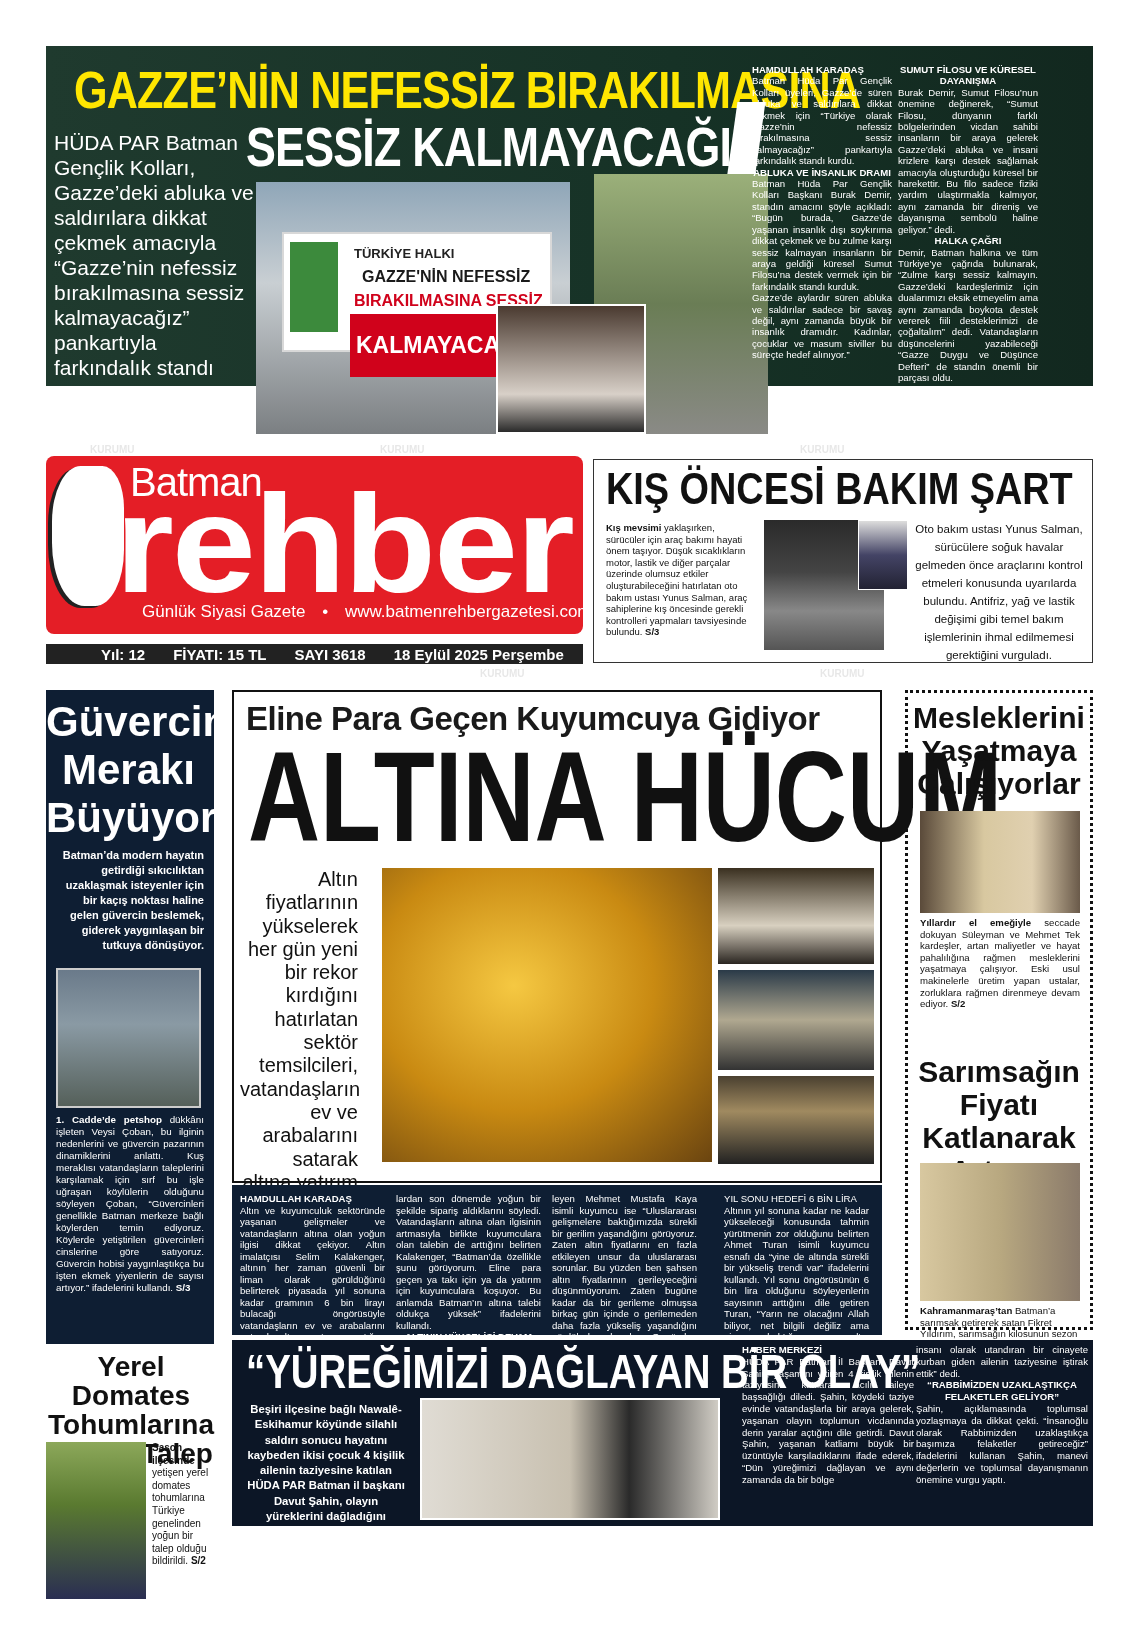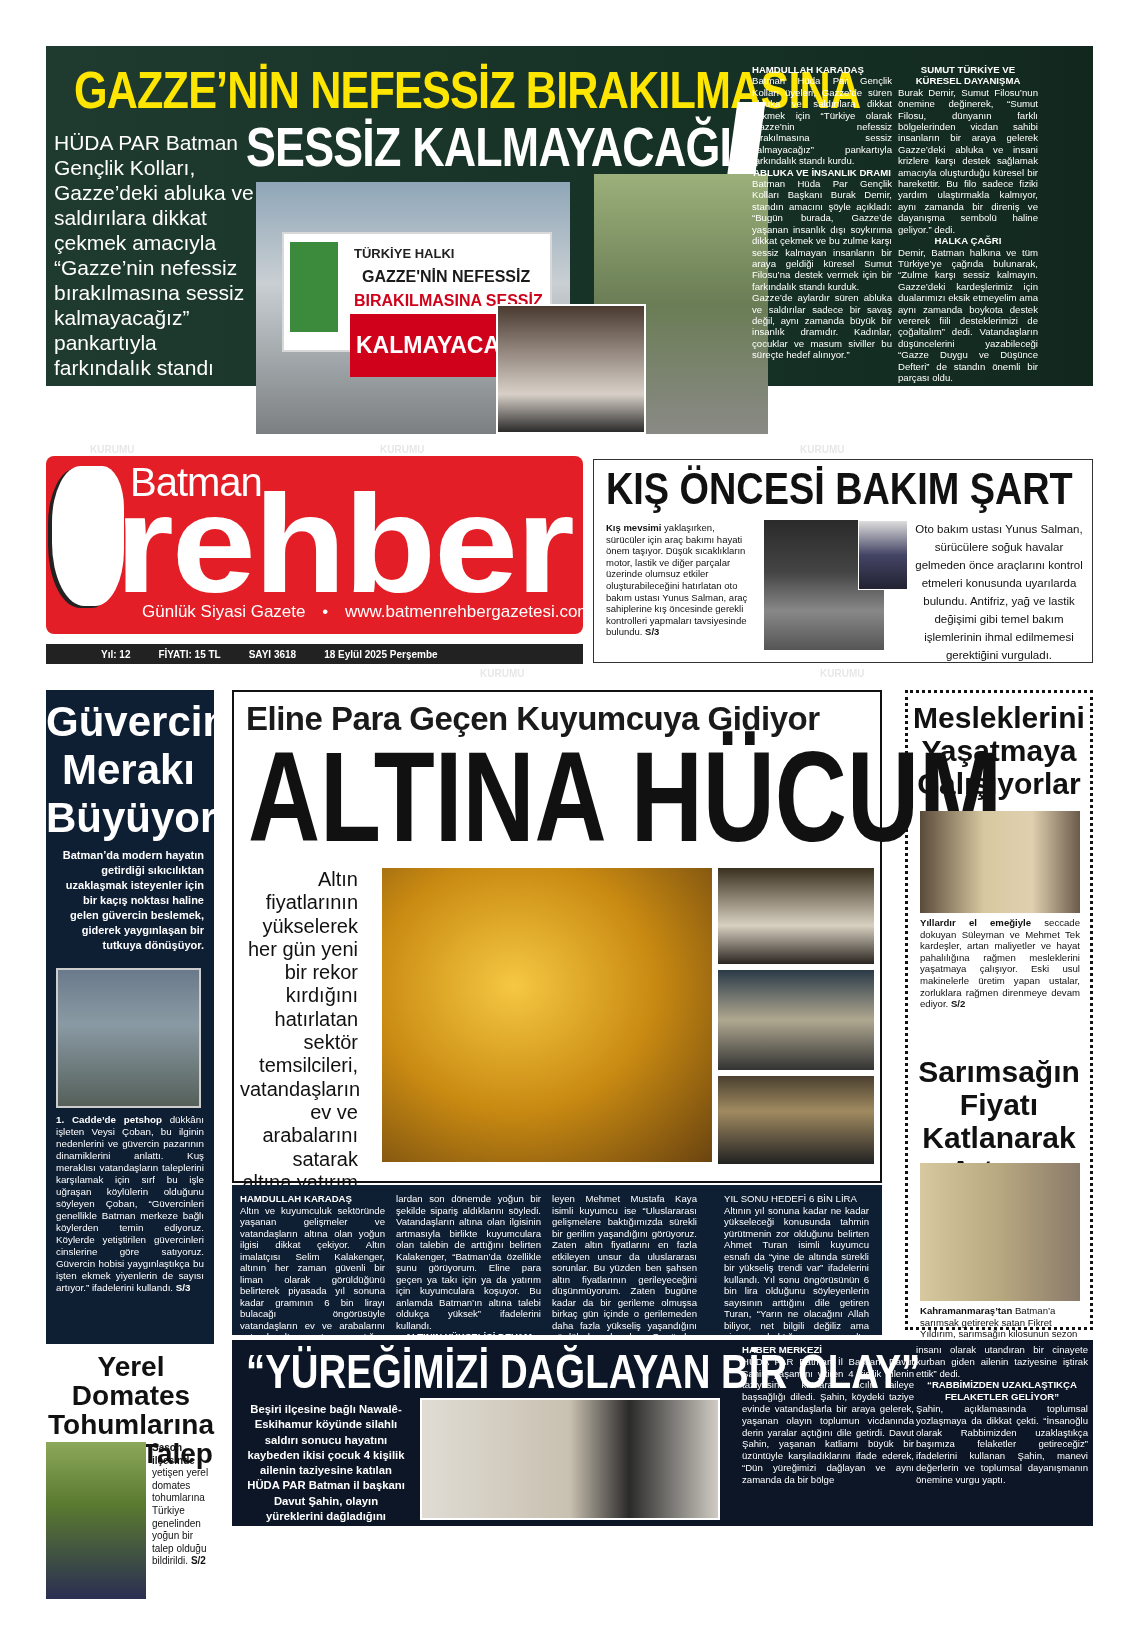--- a/index.html
+++ b/index.html
@@ -28,21 +28,21 @@
 .gcol h4{font-size:9.6px;font-weight:700;text-align:center;margin:0}
 .gcol h4.l{text-align:left}
 #gaza-c1{left:706px;top:18px}
 #gaza-c2{left:852px;top:18px}
 
 #mast{left:46px;top:456px;width:537px;height:178px;background:#e41e26;border-radius:8px;}
 #mast-shape{left:6px;top:10px;width:72px;height:140px;background:#fff;border-radius:40% 30% 40% 45%;box-shadow:-4px 2px 0 #222}
 #mast-batman{left:84px;top:4px;color:#fff;font-size:40px;font-weight:400;letter-spacing:-1px}
 #mast-rehber{left:86px;top:18px;color:#fff;font-size:140px;font-weight:700;letter-spacing:-2px;line-height:140px;transform:scaleX(1.08)}
 #mast-sub{left:96px;top:146px;color:#fff;font-size:17px;white-space:nowrap}
-#infobar{left:46px;top:644px;width:537px;height:20px;background:#222;color:#fff;font-size:10px;font-weight:700;display:flex;gap:28px;padding-left:55px;align-items:center}
+#infobar{left:46px;top:644px;width:537px;height:20px;background:#222;color:#fff;font-size:15px;font-weight:700;display:flex;gap:28px;padding-left:55px;align-items:center}
 
 #kis{left:593px;top:459px;width:500px;height:204px;border:1.5px solid #333}
 #kis-h{left:12px;top:4px;font-size:44px;white-space:nowrap;transform:scaleX(.86);color:#111}
 #kis-left{left:12px;top:62px;width:150px;font-size:9.5px;line-height:11.6px;color:#111}
 #kis-ph1{left:170px;top:60px;width:120px;height:130px;background:linear-gradient(#2a2a2a,#444 40%,#888 70%,#555)}
 #kis-ph2{left:264px;top:60px;width:50px;height:70px;background:linear-gradient(#ddd,#446 50%,#223);border:1px solid #fff}
 #kis-right{left:316px;top:60px;width:178px;font-size:11.5px;line-height:18px;text-align:center;color:#111}
 
 #guv{left:46px;top:690px;width:168px;height:654px;background:#0e1e33}
 #guv-h{left:0;top:8px;width:165px;color:#fff;font-size:42px;line-height:48px;text-align:center}
@@ -105,21 +105,21 @@
   <div id="gaza-ph3" class="photo"></div>
   <div id="gaza-ph2" class="photo"></div>
   <div id="gaza-c1" class="abs gcol">
     <h4 class="l">HAMDULLAH KARADAŞ</h4>
     <p>Batman Hüda Par Gençlik Kolları üyeleri, Gazze’de süren abluka ve saldırılara dikkat çekmek için “Türkiye olarak Gazze’nin nefessiz bırakılmasına sessiz kalmayacağız” pankartıyla farkındalık standı kurdu.</p>
     <h4>ABLUKA VE İNSANLIK DRAMI</h4>
     <p>Batman Hüda Par Gençlik Kolları Başkanı Burak Demir, standın amacını şöyle açıkladı: “Bugün burada, Gazze’de yaşanan insanlık dışı soykırıma dikkat çekmek ve bu zulme karşı sessiz kalmayan insanların bir araya geldiği küresel Sumut Filosu’na destek vermek için bir farkındalık standı kurduk.</p>
     <p>Gazze’de aylardır süren abluka ve saldırılar sadece bir savaş değil, aynı zamanda büyük bir insanlık dramıdır. Kadınlar, çocuklar ve masum siviller bu süreçte hedef alınıyor.”</p>
   </div>
   <div id="gaza-c2" class="abs gcol">
-    <h4>SUMUT TÜRKİYE VE KÜRESEL DAYANIŞMA</h4>
+    <h4>SUMUT FİLOSU VE KÜRESEL DAYANIŞMA</h4>
     <p>Burak Demir, Sumut Filosu’nun önemine değinerek, “Sumut Filosu, dünyanın farklı bölgelerinden vicdan sahibi insanların bir araya gelerek Gazze’deki abluka ve insani krizlere karşı destek sağlamak amacıyla oluşturduğu küresel bir harekettir. Bu filo sadece fiziki yardım ulaştırmakla kalmıyor, aynı zamanda bir direniş ve dayanışma sembolü haline geliyor.” dedi.</p>
     <h4>HALKA ÇAĞRI</h4>
     <p>Demir, Batman halkına ve tüm Türkiye’ye çağrıda bulunarak, “Zulme karşı sessiz kalmayın. Gazze’deki kardeşlerimiz için dualarımızı eksik etmeyelim ama aynı zamanda boykota destek vererek fiili desteklerimizi de çoğaltalım” dedi. Vatandaşların düşüncelerini yazabileceği “Gazze Duygu ve Düşünce Defteri” de standın önemli bir parçası oldu.</p>
   </div>
 </div>
 
 <div id="mast" class="abs">
   <div id="mast-shape" class="abs"></div>
   <div id="mast-batman" class="abs">Batman</div>
   <div id="mast-rehber" class="abs">rehber</div>

